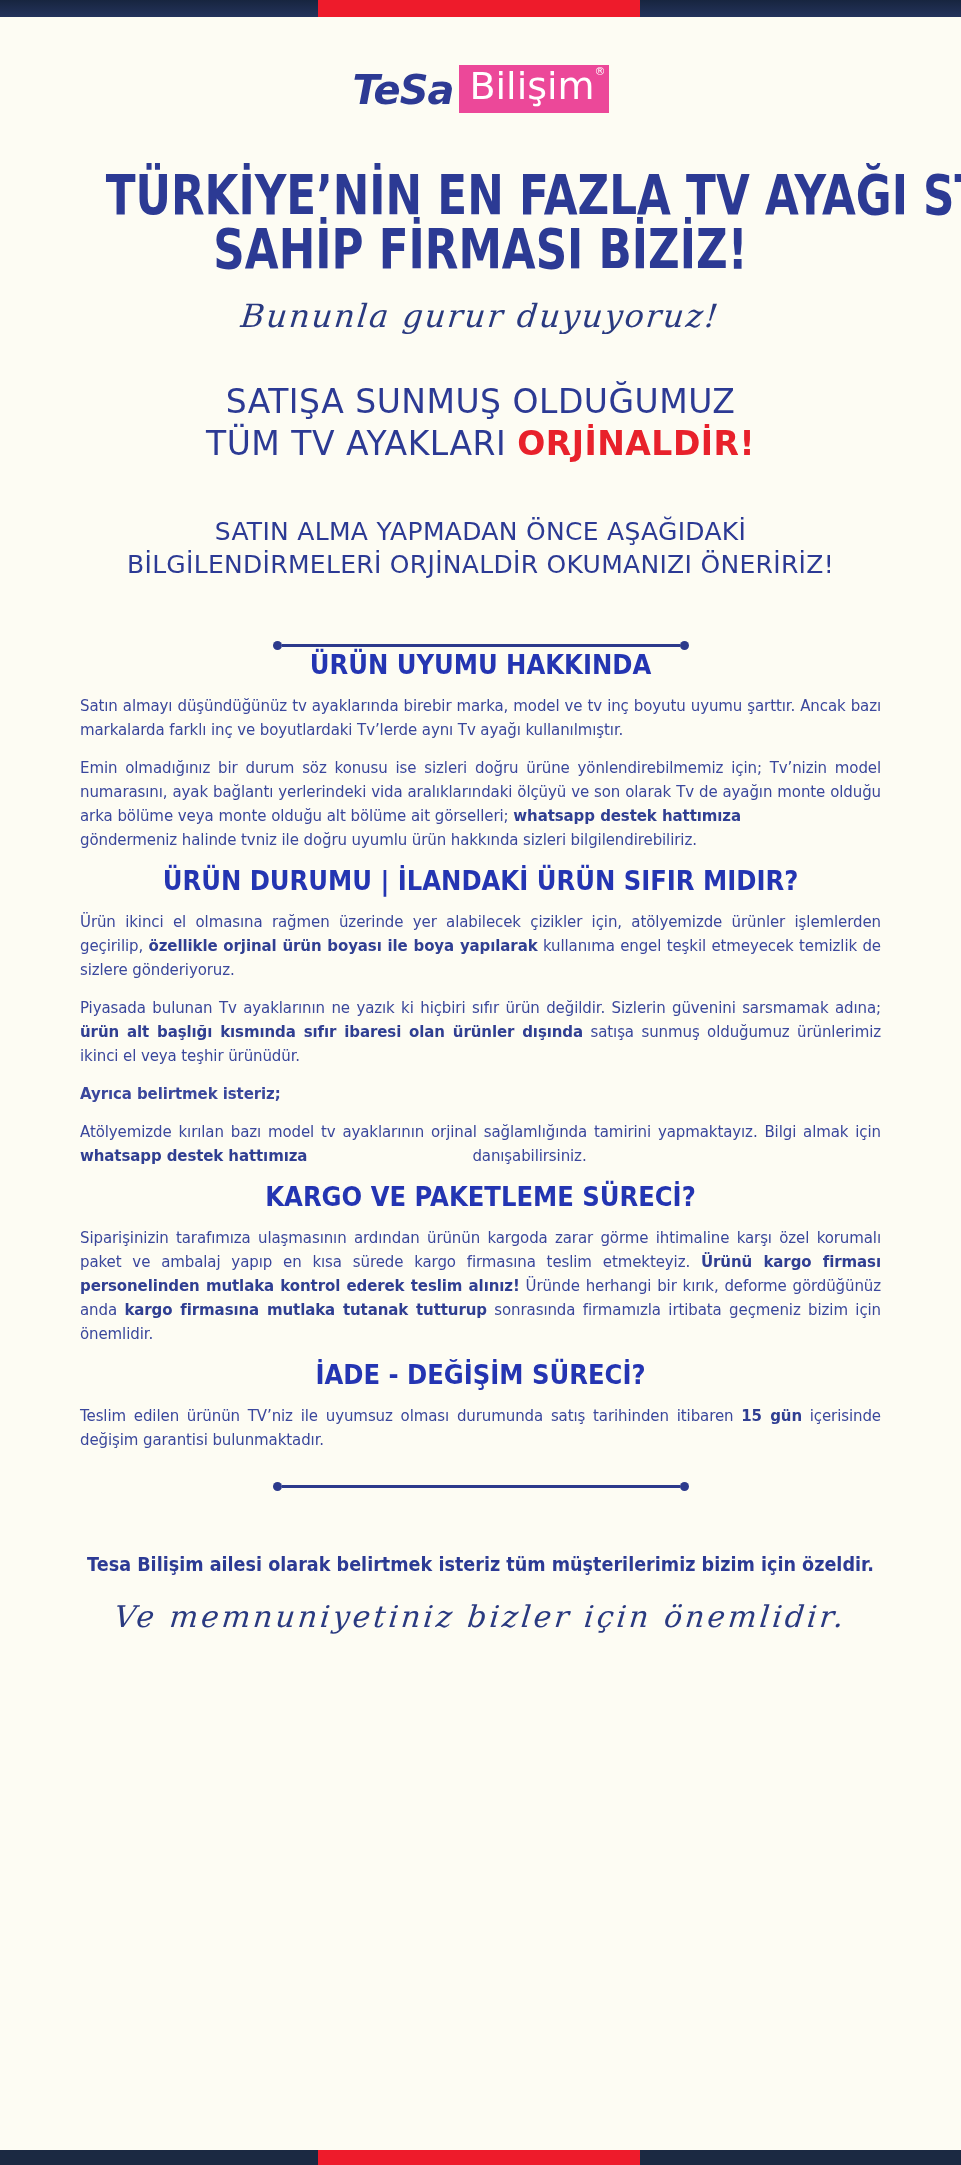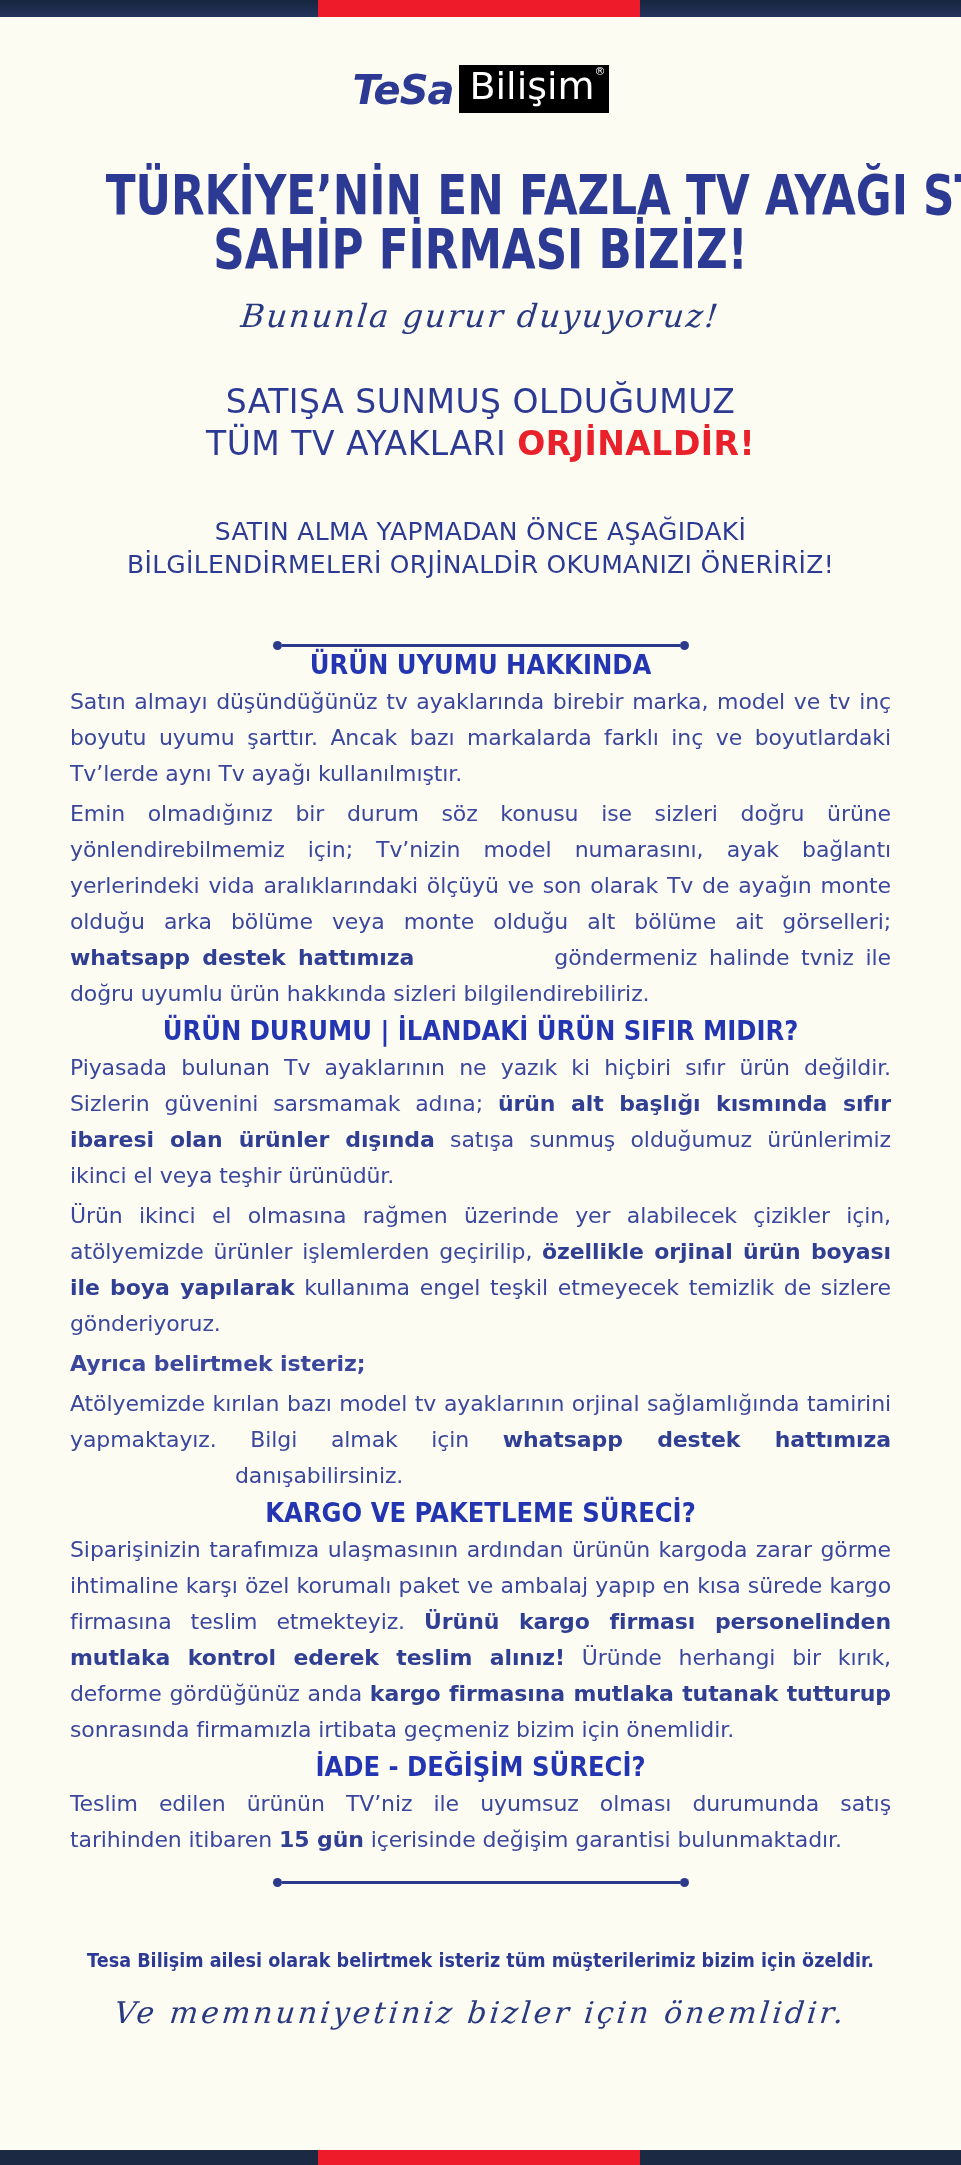--- a/index.html
+++ b/index.html
@@ -17,21 +17,21 @@
   .bar .seg-red{width:322px;background:#ee1b2b;}
   .bar .seg-navy-r{flex:1;background:linear-gradient(#17253f,#24335c);}
   .bar.bottom .seg-navy-l,.bar.bottom .seg-navy-r{background:#1b2942;}
   
   .logo-row{display:flex;justify-content:center;align-items:flex-end;margin-top:50px;height:46px;}
   .logo-tesa{
     color:#2d3a94;font-size:40px;font-weight:bold;font-style:italic;
     letter-spacing:-1px;margin-right:6px;
   }
   .logo-box{
-    position:relative;background:#000000;color:#ffffff;
+    position:relative;background:#ec4899;color:#ffffff;
     font-size:38px;font-weight:normal;letter-spacing:0px;
     padding:2px 14px 6px 10px;line-height:1.05;
   }
   .logo-reg{position:absolute;top:1px;right:3px;font-size:11px;color:#ffffff;}
   
   .hero-title{
     margin-top:55px;text-align:center;color:#2c3a94;
     font-size:56px;font-weight:800;line-height:54px;letter-spacing:0px;
   }
   .hero-title .squeeze{display:block;transform:scaleX(0.78);transform-origin:50% 50%;white-space:nowrap;}
@@ -54,22 +54,22 @@
   h2.sec{
     text-align:center;color:#2435b2;font-size:27px;font-weight:bold;
     line-height:30px;margin:0;white-space:nowrap;
     transform:scaleX(0.9);transform-origin:50% 50%;
   }
   .mt-h1{margin-top:38px;}
   .mt-h2{margin-top:27px;}
   .mt-h3{margin-top:17px;}
   .mt-h4{margin-top:43px;}
   p.body{
-    color:#3a479c;font-size:22px;line-height:36px;letter-spacing:-0.1px;
-    text-align:justify;margin:4px;
+    color:#3a479c;font-size:15px;line-height:24px;letter-spacing:-0.1px;
+    text-align:justify;margin:14px;
   }
   p.body .b{font-weight:bold;color:#303f92;}
   .gap{display:inline-block;height:1px;}
   .gap.g1{width:140px;}
   .gap.g2{width:165px;}
   .p-uyum1{margin-top:16px;}
   .p-uyum2{margin-top:22px;}
   .p-durum1{margin-top:15px;}
   .p-durum2{margin-top:13px;}
   .p-ayrica{margin-top:11px;font-weight:bold;color:#303f92;}
@@ -125,22 +125,22 @@
 <div class="content">
 
   <section>
     <h2 class="sec mt-h1">ÜRÜN UYUMU HAKKINDA</h2>
     <p class="body p-uyum1">Satın almayı düşündüğünüz tv ayaklarında birebir marka, model ve tv inç boyutu uyumu şarttır. Ancak bazı  markalarda farklı inç ve boyutlardaki Tv’lerde aynı Tv ayağı kullanılmıştır.</p>
     <p class="body p-uyum2"><span>Emin olmadığınız bir durum söz konusu ise sizleri doğru ürüne yönlendirebilmemiz için; Tv’nizin model numarasını, ayak bağlantı yerlerindeki vida aralıklarındaki ölçüyü ve son olarak Tv de ayağın monte olduğu arka bölüme veya monte olduğu alt bölüme ait görselleri; </span><span class="b">whatsapp destek hattımıza</span><span class="gap g1"></span><span>göndermeniz halinde tvniz ile doğru uyumlu ürün hakkında sizleri bilgilendirebiliriz.</span></p>
   </section>
 
   <section>
     <h2 class="sec mt-h2">ÜRÜN DURUMU | İLANDAKİ ÜRÜN SIFIR MIDIR?</h2>
+    <p class="body p-durum2"><span>Ürün ikinci el olmasına rağmen üzerinde yer alabilecek çizikler için, atölyemizde ürünler işlemlerden geçirilip, </span><span class="b">özellikle orjinal ürün boyası ile boya yapılarak</span><span> kullanıma engel teşkil etmeyecek temizlik de sizlere gönderiyoruz.</span></p>
     <p class="body p-durum1"><span>Piyasada bulunan Tv ayaklarının ne yazık ki hiçbiri sıfır ürün değildir. Sizlerin güvenini sarsmamak adına; </span><span class="b">ürün alt başlığı kısmında sıfır ibaresi olan ürünler dışında</span><span> satışa sunmuş olduğumuz ürünlerimiz ikinci el veya teşhir ürünüdür.</span></p>
-    <p class="body p-durum2"><span>Ürün ikinci el olmasına rağmen üzerinde yer alabilecek çizikler için, atölyemizde ürünler işlemlerden geçirilip, </span><span class="b">özellikle orjinal ürün boyası ile boya yapılarak</span><span> kullanıma engel teşkil etmeyecek temizlik de sizlere gönderiyoruz.</span></p>
     <p class="body p-ayrica">Ayrıca belirtmek isteriz;</p>
     <p class="body p-tamir"><span>Atölyemizde kırılan bazı model tv ayaklarının orjinal sağlamlığında tamirini yapmaktayız. Bilgi almak için </span><span class="b">whatsapp destek hattımıza</span><span class="gap g2"></span><span>danışabilirsiniz.</span></p>
   </section>
 
   <section>
     <h2 class="sec mt-h3">KARGO VE PAKETLEME SÜRECİ?</h2>
     <p class="body p-kargo"><span>Siparişinizin tarafımıza ulaşmasının ardından ürünün kargoda zarar görme ihtimaline karşı özel korumalı paket ve ambalaj yapıp en kısa sürede kargo firmasına teslim etmekteyiz. </span><span class="b">Ürünü kargo firması personelinden mutlaka kontrol ederek teslim alınız!</span><span> Üründe herhangi bir kırık, deforme gördüğünüz anda </span><span class="b">kargo firmasına mutlaka tutanak tutturup</span><span> sonrasında firmamızla irtibata geçmeniz bizim için önemlidir.</span></p>
   </section>
 
   <section>

